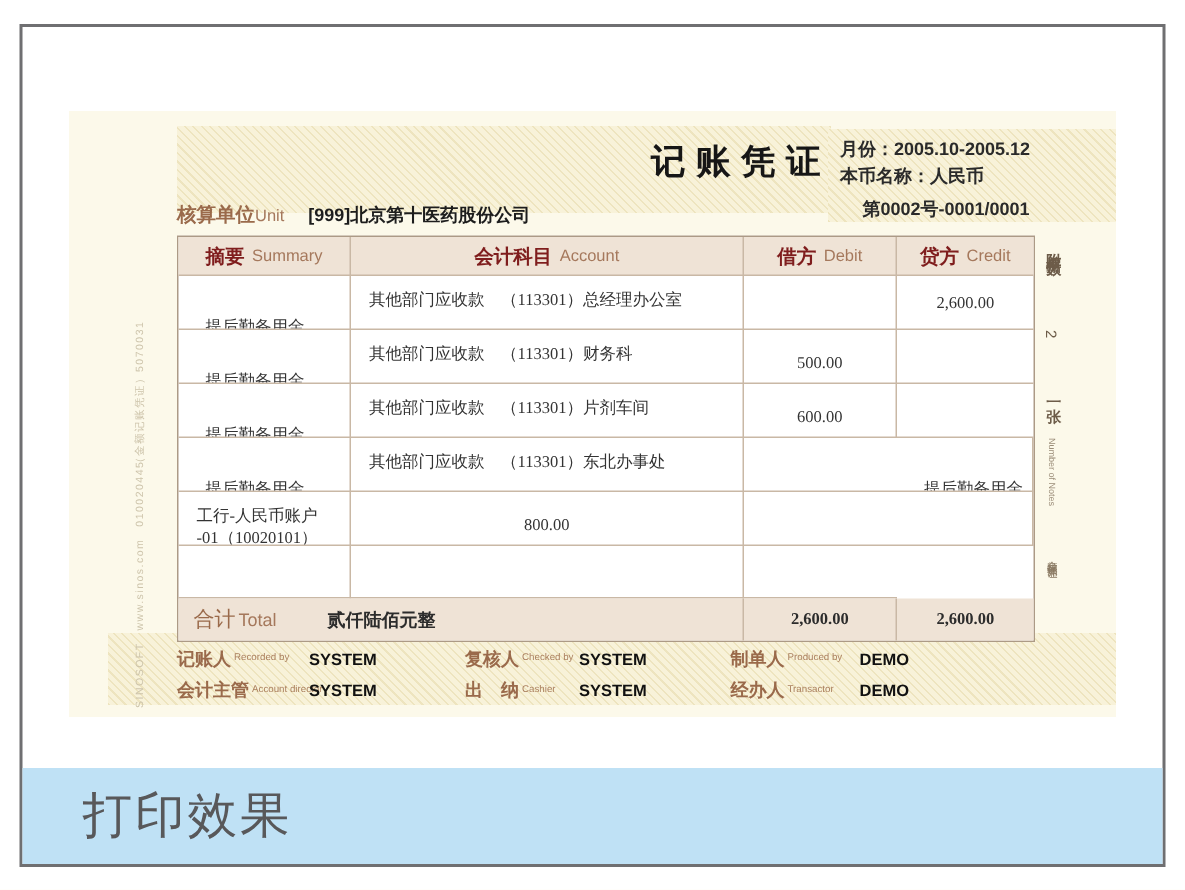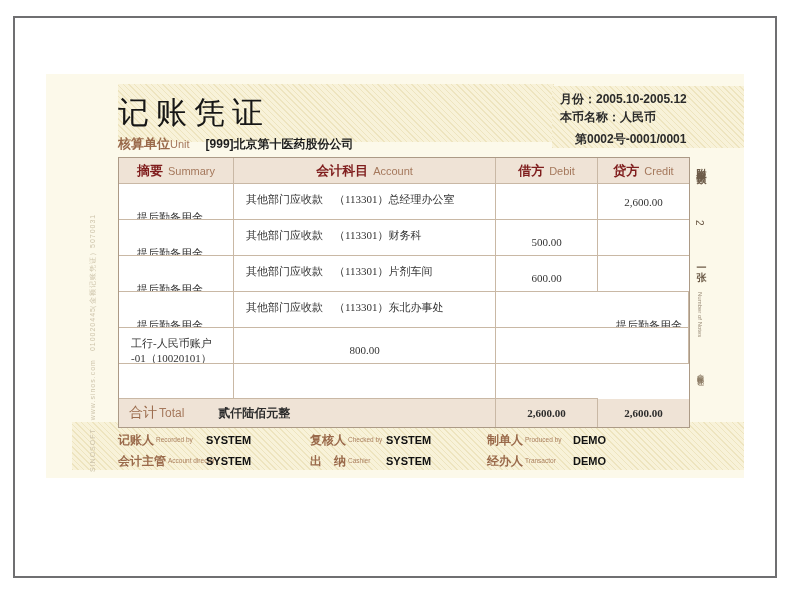--- a/index.html
+++ b/index.html
@@ -18,22 +18,22 @@
   .voucher { position:absolute; left:31px; top:56px; width:698px; height:404px;
              background:#fcf9ea; font-family:"Liberation Serif", serif; }
 
   .hatch { background-color:#f8f2d9;
            background-image:repeating-linear-gradient(45deg, rgba(214,196,130,0.30) 0px,
              rgba(214,196,130,0.30) 1px, transparent 1px, transparent 4px); }
   .hatch-title  { position:absolute; left:72px;  top:10px;  width:436px; height:58px; }
   .hatch-info   { position:absolute; left:506px; top:12px;  width:192px; height:62px; }
   .hatch-footer { position:absolute; left:26px;  top:348px; width:672px; height:48px; }
 
-  .title { position:absolute; left:72px; top:18px; width:436px; text-align:left;
-           font-family:"Liberation Sans", sans-serif; font-weight:normal; font-size:31px;
+  .title { position:absolute; left:72px; top:18px; width:436px; text-align:right;
+           font-family:"Liberation Sans", sans-serif; font-weight:bold; font-size:23px;
            color:#161616; letter-spacing:7px; }
 
   .info { position:absolute; left:514px; top:16px; width:182px;
           font-family:"Liberation Sans", sans-serif; font-weight:bold;
           font-size:12px; color:#2a2a2a; line-height:18px; }
   .info .line3 { margin-top:4px;margin-left:15px; }
 
   .unit-row { position:absolute; left:72px; top:60px; height:16px; white-space:nowrap; }
   .unit-label { font-family:"Liberation Sans", sans-serif; font-weight:bold; font-size:13px; color:#9a6a4b; }
   .unit-label .en { font-size:11px; font-weight:normal; color:#a5785c; }
@@ -192,15 +192,18 @@
       <div class="vside attach">附单据数</div>
       <div class="vside count">2</div>
       <div class="vside sheets">一张</div>
       <div class="vside sheets-en">Number of Notes</div>
       <div class="vside vtype">金额记账凭证</div>
 
       <div class="edge top">（金额记账凭证）5070031</div>
       <div class="edge bottom">SINOSOFT　www.sinos.com　010020445</div>
     </div>
 
+    <div class="print-band">
+      <div class="label">打印效果</div>
+    </div>
 
   </div>
 </div>
 
 </body></html>

